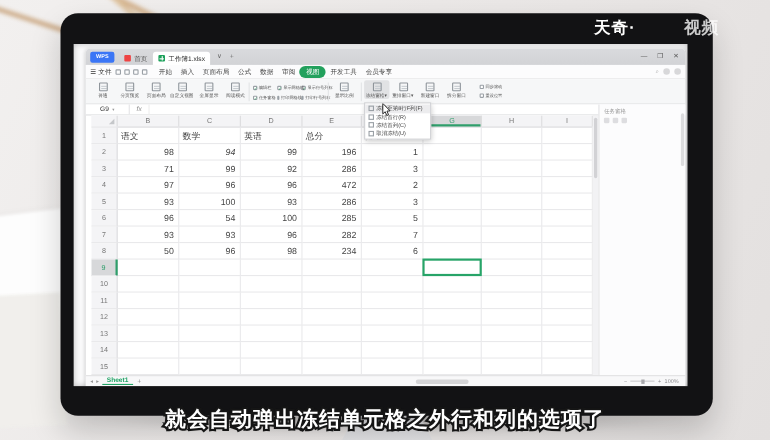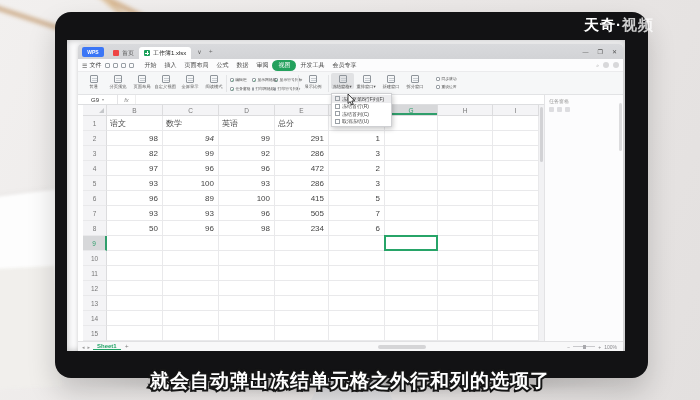--- a/index.html
+++ b/index.html
@@ -20,21 +20,21 @@
     background:radial-gradient(ellipse at center,rgba(0,0,0,.22),rgba(0,0,0,0) 70%);filter:blur(3px);}
   
   .monitor{position:absolute;left:55px;top:12px;width:593px;height:366px;background:#121214;
     border-radius:16px;box-shadow:0 14px 28px rgba(0,0,0,.18);}
   .stand{position:absolute;left:311px;top:378px;width:82px;height:22px;
     background:linear-gradient(#b3b3b6,#d6d6d8);clip-path:polygon(14% 0,86% 0,100% 100%,0 100%);}
   .screen{position:absolute;left:12px;top:28px;width:558px;height:311px;background:#fafafb;
     overflow:hidden;box-shadow:inset 0 0 6px rgba(0,0,0,.25);padding-left:18px;}
   .watermark{position:absolute;right:46px;top:16px;font-size:15px;font-weight:bold;color:#fff;
     letter-spacing:1px;z-index:40;}
-  .watermark .p2{opacity:.78;}
+  .watermark .p2{opacity:.78;margin-left:44px;}
   
   .subtitle-wrap{position:absolute;left:0;right:0;top:368px;text-align:center;z-index:60;}
   .subtitle-wrap .line{position:absolute;left:0;right:0;top:0;font-size:19px;font-weight:bold;letter-spacing:1px;}
   .subtitle-wrap .stroke{color:#151515;-webkit-text-stroke:4px #151515;
     text-shadow:0 0 2px #000;}
   .subtitle-wrap .fill{color:#fff;}
   
   .wps{position:absolute;left:11px;top:4px;width:545px;height:307px;background:#fff;
     border-radius:4px 4px 0 0;box-shadow:0 1px 4px rgba(0,0,0,.18);font-size:6px;color:#444;}
   
@@ -345,29 +345,29 @@
               <div class="cell txt" style="width: 56px;">排名</div>
               <div class="cell num" style="width: 53px;"></div>
               <div class="cell num" style="width: 55px;"></div>
               <div class="cell num" style="width: 46px;"></div>
             </div>
             <div class="grow">
               <div class="rowhdr">2</div>
               <div class="cell num" style="width: 56px;">98</div>
               <div class="cell num" style="width: 56px; font-style: italic;">94</div>
               <div class="cell num" style="width: 56px;">99</div>
-              <div class="cell num" style="width: 54px;">291</div>
+              <div class="cell num" style="width: 54px;">196</div>
               <div class="cell num" style="width: 56px;">1</div>
               <div class="cell num" style="width: 53px;"></div>
               <div class="cell num" style="width: 55px;"></div>
               <div class="cell num" style="width: 46px;"></div>
             </div>
             <div class="grow">
               <div class="rowhdr">3</div>
-              <div class="cell num" style="width: 56px;">82</div>
+              <div class="cell num" style="width: 56px;">71</div>
               <div class="cell num" style="width: 56px;">99</div>
               <div class="cell num" style="width: 56px;">92</div>
               <div class="cell num" style="width: 54px;">286</div>
               <div class="cell num" style="width: 56px;">3</div>
               <div class="cell num" style="width: 53px;"></div>
               <div class="cell num" style="width: 55px;"></div>
               <div class="cell num" style="width: 46px;"></div>
             </div>
             <div class="grow">
               <div class="rowhdr">4</div>
@@ -387,34 +387,34 @@
               <div class="cell num" style="width: 56px;">93</div>
               <div class="cell num" style="width: 54px;">286</div>
               <div class="cell num" style="width: 56px;">3</div>
               <div class="cell num" style="width: 53px;"></div>
               <div class="cell num" style="width: 55px;"></div>
               <div class="cell num" style="width: 46px;"></div>
             </div>
             <div class="grow">
               <div class="rowhdr">6</div>
               <div class="cell num" style="width: 56px;">96</div>
-              <div class="cell num" style="width: 56px;">89</div>
+              <div class="cell num" style="width: 56px;">54</div>
               <div class="cell num" style="width: 56px;">100</div>
-              <div class="cell num" style="width: 54px;">415</div>
+              <div class="cell num" style="width: 54px;">285</div>
               <div class="cell num" style="width: 56px;">5</div>
               <div class="cell num" style="width: 53px;"></div>
               <div class="cell num" style="width: 55px;"></div>
               <div class="cell num" style="width: 46px;"></div>
             </div>
             <div class="grow">
               <div class="rowhdr">7</div>
               <div class="cell num" style="width: 56px;">93</div>
               <div class="cell num" style="width: 56px;">93</div>
               <div class="cell num" style="width: 56px;">96</div>
-              <div class="cell num" style="width: 54px;">505</div>
+              <div class="cell num" style="width: 54px;">282</div>
               <div class="cell num" style="width: 56px;">7</div>
               <div class="cell num" style="width: 53px;"></div>
               <div class="cell num" style="width: 55px;"></div>
               <div class="cell num" style="width: 46px;"></div>
             </div>
             <div class="grow">
               <div class="rowhdr">8</div>
               <div class="cell num" style="width: 56px;">50</div>
               <div class="cell num" style="width: 56px;">96</div>
               <div class="cell num" style="width: 56px;">98</div>

